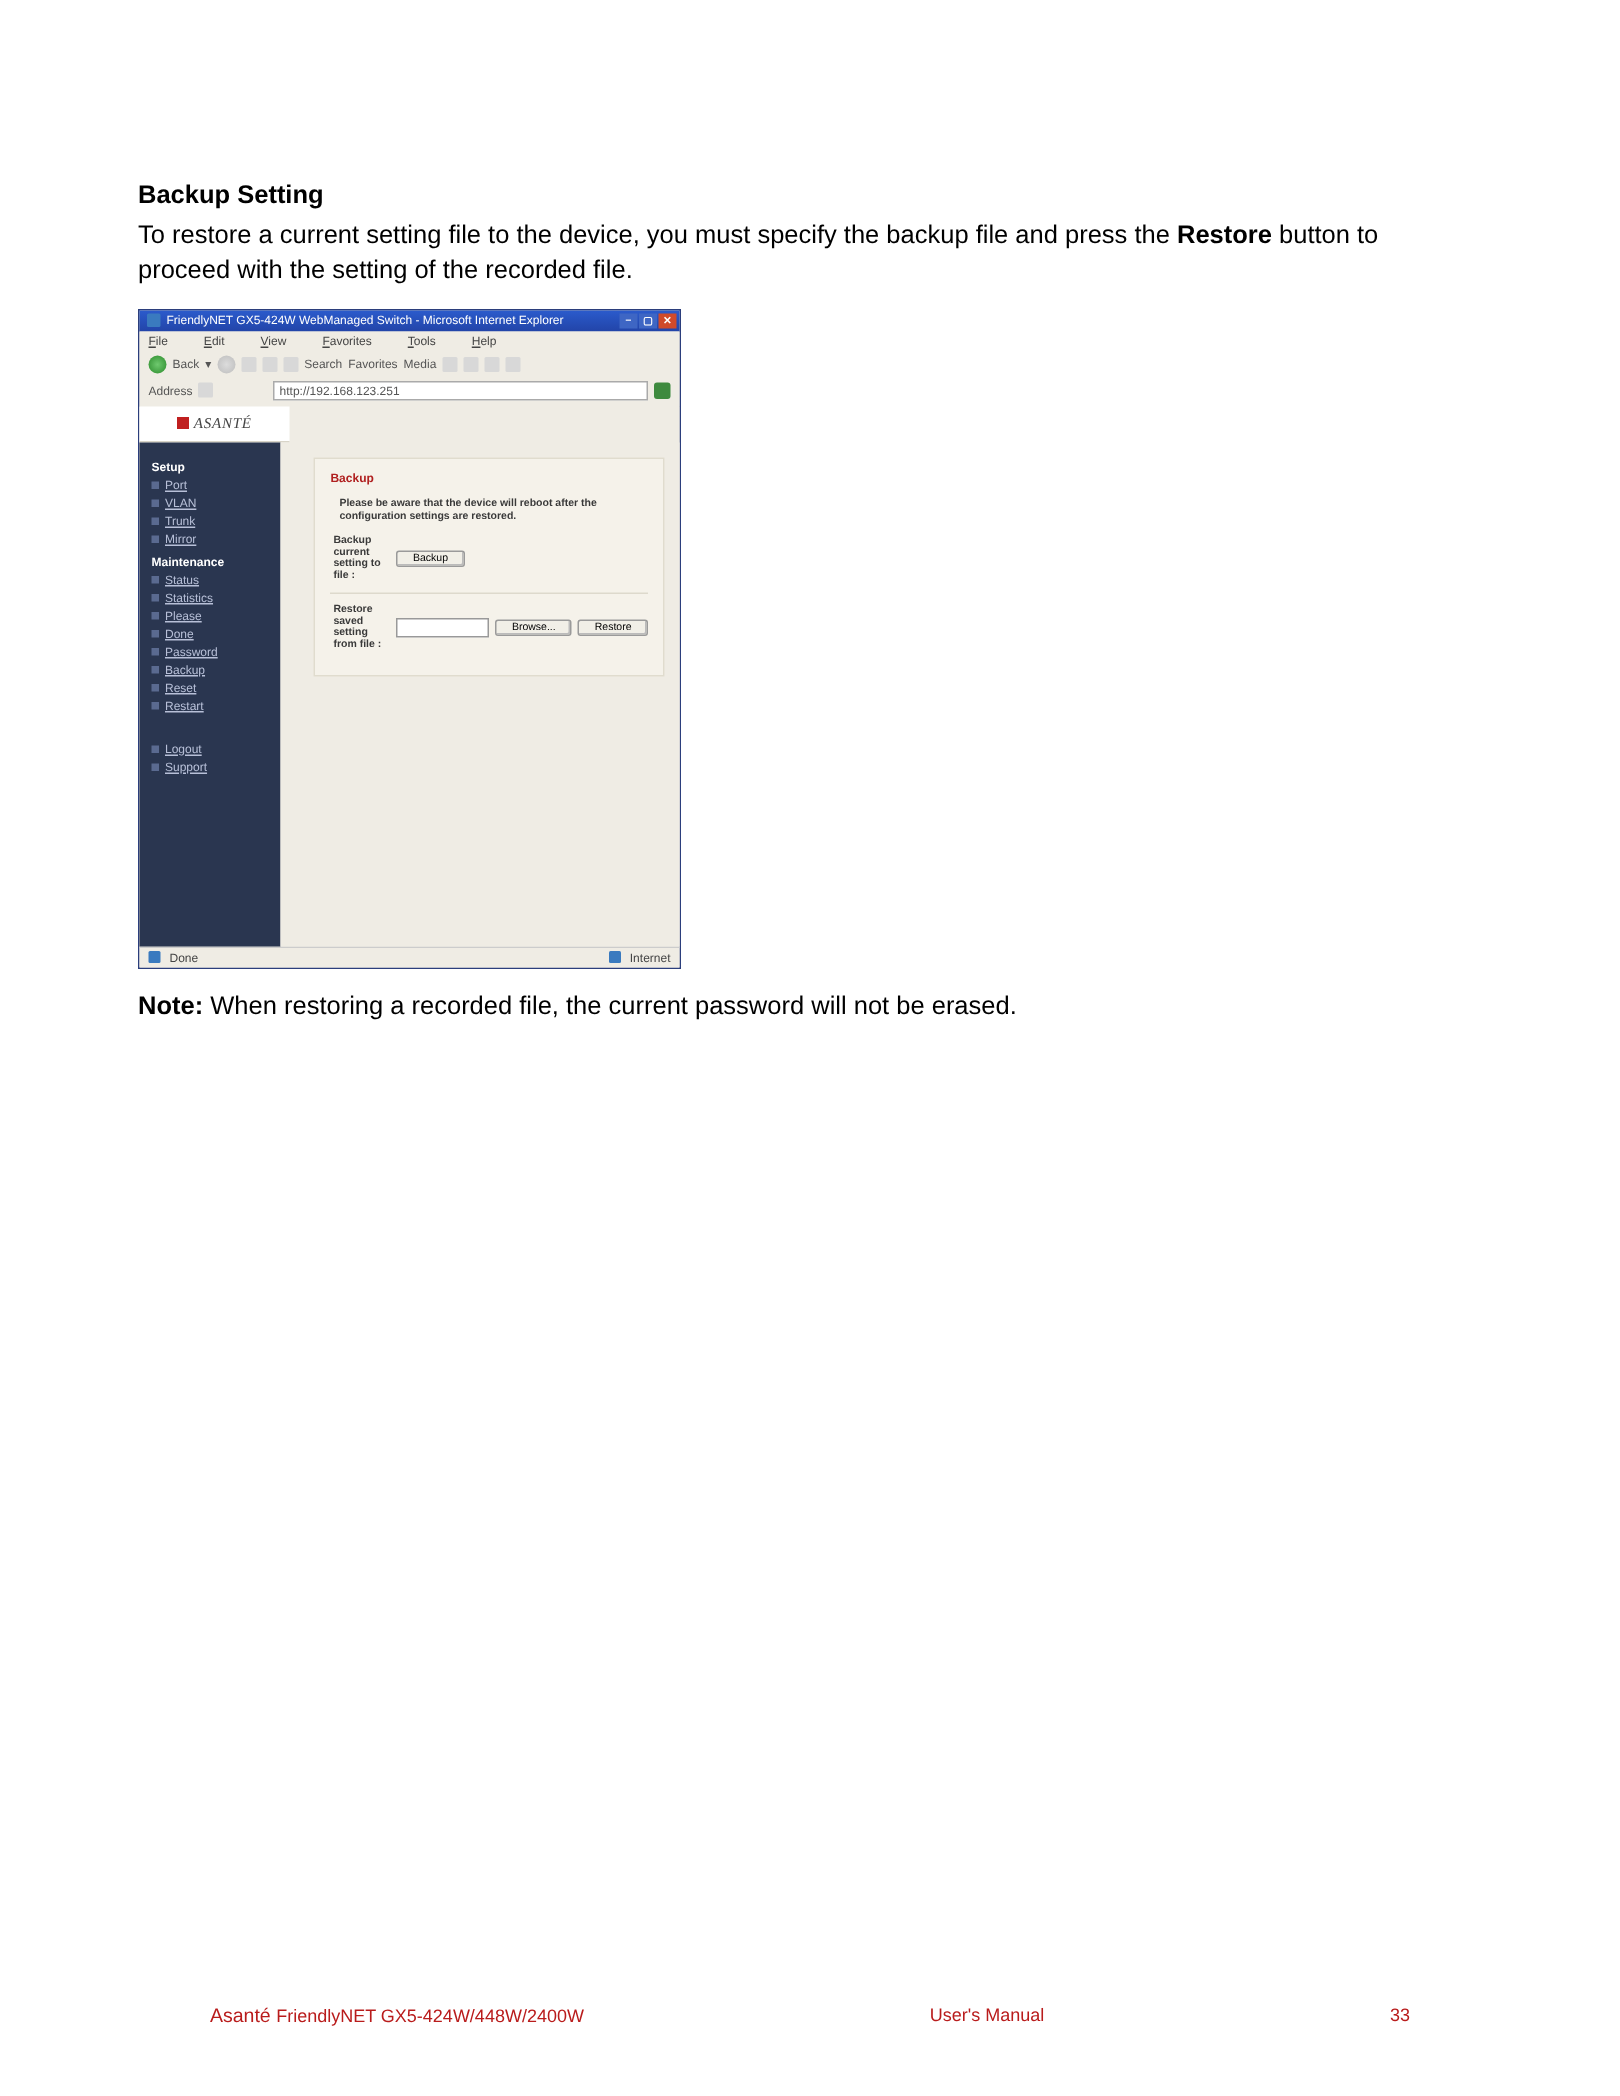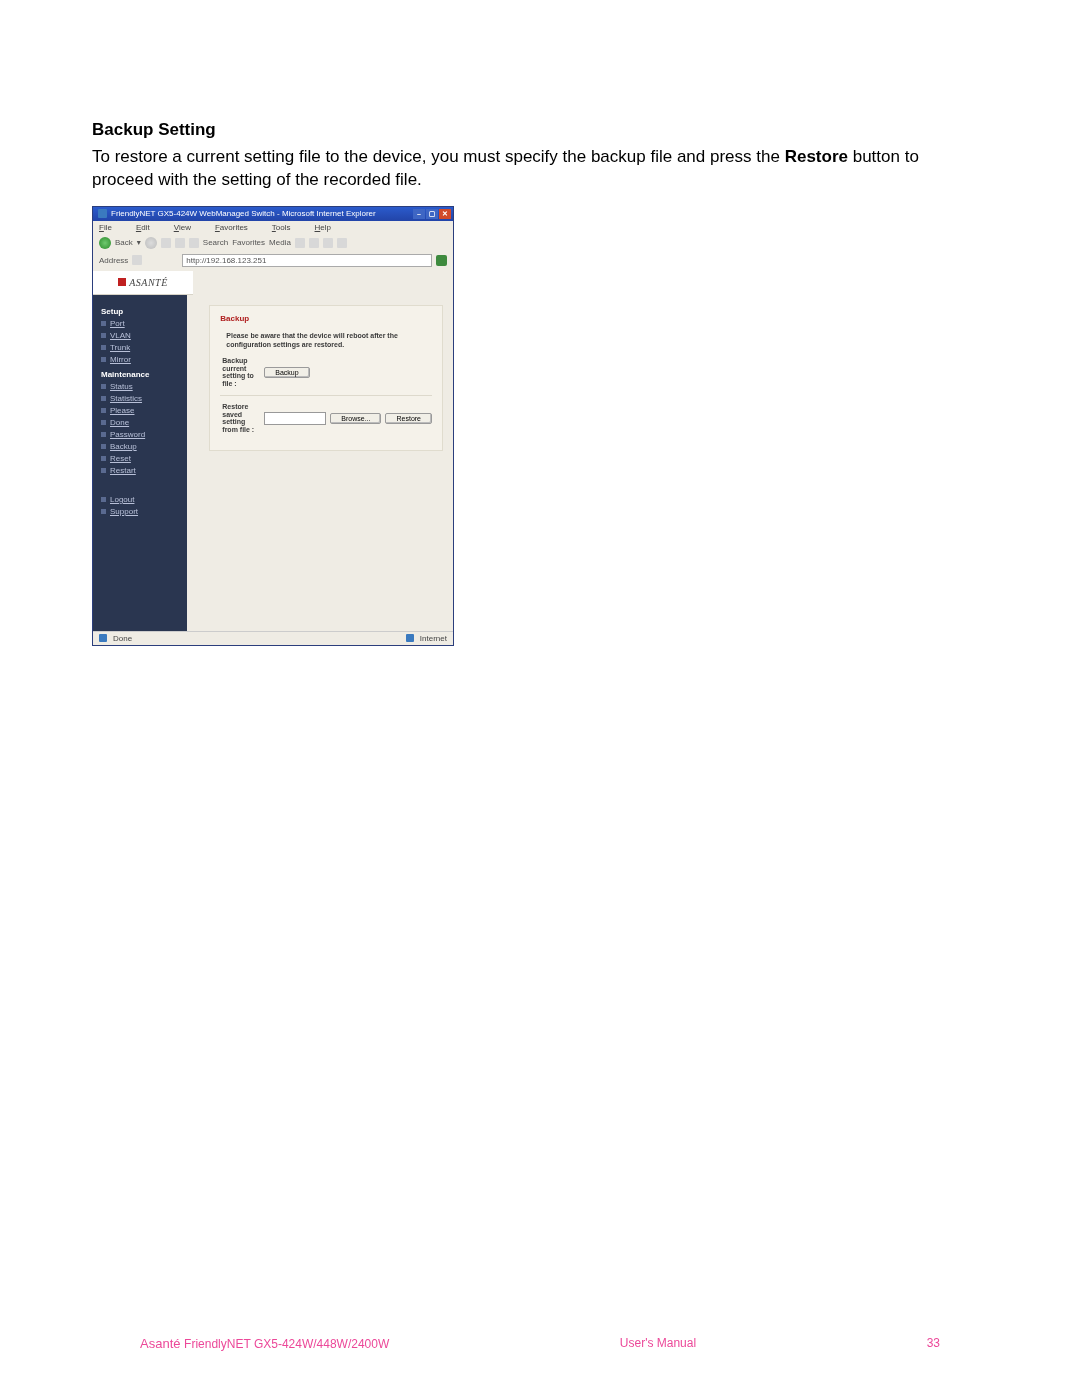--- a/index.html
+++ b/index.html
@@ -177,21 +177,21 @@
   .hr-line { border:none; border-top:1px solid #ddd9cc; margin:7px 0; }
   .ie-status {
     display:flex; justify-content:space-between; align-items:center;
     background:#efece4; border-top:1px solid #ccc;
     font-size:8px; color:#444; padding:2px 6px;
   }
   .status-icon { width:8px; height:8px; background:#3a7abf; border-radius:1px; margin-right:3px; }
   .status-left, .status-right { display:flex; align-items:center; gap:3px; }
   .footer {
     position:absolute; bottom:46px; left:140px; right:140px;
-    font-size:13px; color:#ec4899;
+    font-size:13px; color:#b91c1c;
     display:flex; justify-content:space-between;
   }
   .footer .light { font-size:12px; }
 </style>
 </head>
 <body>
 
 <div class="page">
   <div class="heading">Backup Setting</div>
 
@@ -343,20 +343,23 @@
         <span class="status-icon"></span>
         <span>Done</span>
       </div>
       <div class="status-right">
         <span class="status-icon"></span>
         <span>Internet</span>
       </div>
     </div>
   </div>
 
+  <div class="body-text" style="margin-top:14px;">
+    <span class="bold">Note:</span><span> When restoring a recorded file, the current password will not be erased.</span>
+  </div>
 </div>
 
 <div class="footer">
   <span>
     <span>Asanté </span><span class="light">FriendlyNET GX5-424W/448W/2400W</span>
   </span>
   <span class="light">User's Manual</span>
   <span class="light">33</span>
 </div>
 

